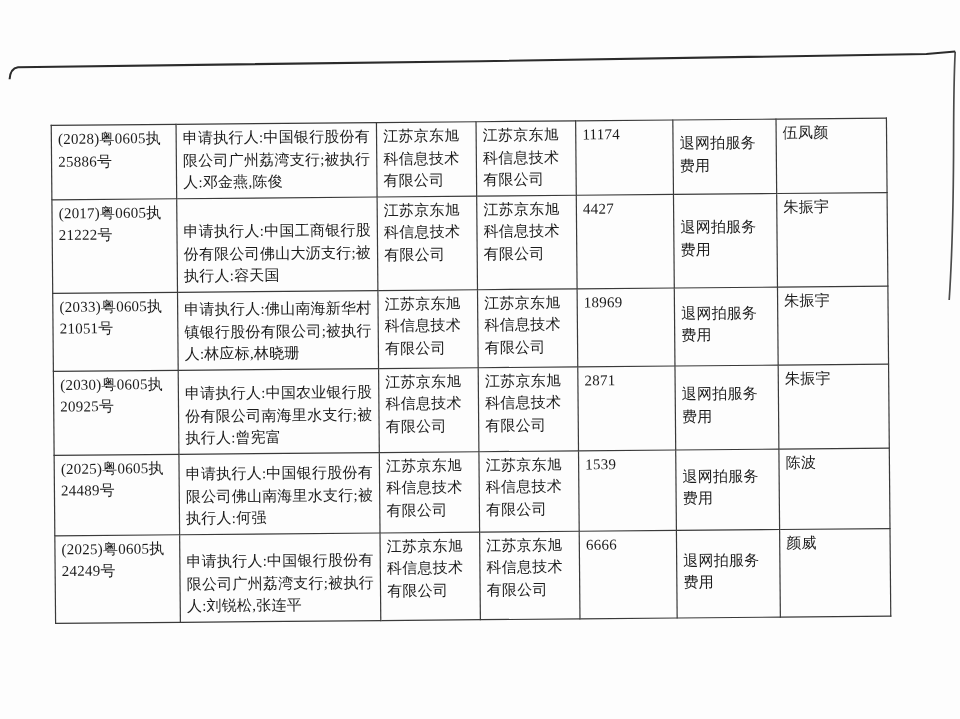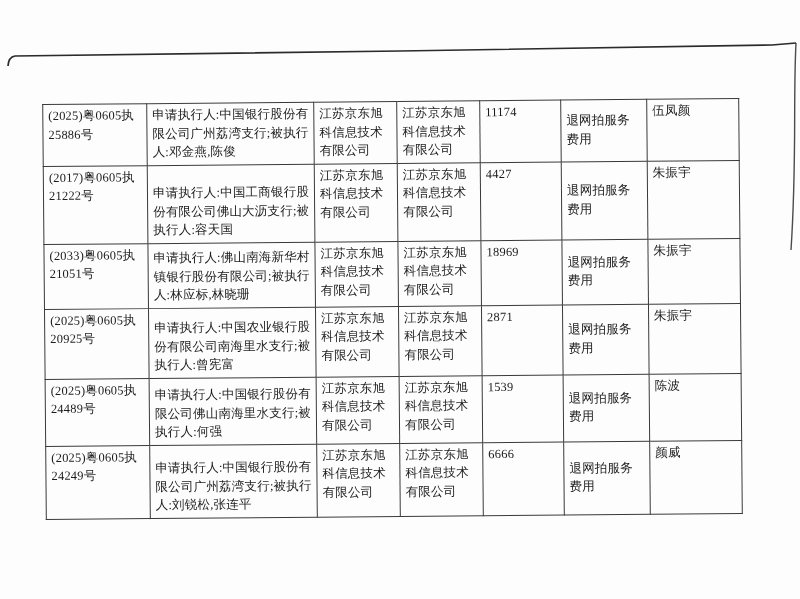--- a/index.html
+++ b/index.html
@@ -61,21 +61,21 @@
   tr.r3 { height: 65px; }
   tr.r4 { height: 70px; }
   tr.r5 { height: 67px; }
   tr.r6 { height: 73px; }
   
   td.cell-case    { vertical-align: top; font-size: 13px; }
   td.cell-parties { vertical-align: bottom; }
   td.cell-comp1   { vertical-align: top; }
   td.cell-comp2   { vertical-align: top; }
   td.cell-amount  { vertical-align: top; font-size: 13.5px; padding-left: 3px; }
-  td.cell-fee     { vertical-align: middle; }
+  td.cell-fee     { vertical-align: middle; font-family: Liberation Mono, monospace; }
   td.cell-name    { vertical-align: top; }
 </style>
 </head>
 <body>
 
 <svg class="paper-edges" viewBox="0 0 800 599" xmlns="http://www.w3.org/2000/svg">
   <path d="M 8 66 Q 8.5 57 15 56 L 400 51 L 772 45 L 796 43" fill="none" stroke="#2b2b2b" stroke-width="1.7"></path>
   <path d="M 796 43 C 793 100 797 160 791 250" fill="none" stroke="#2b2b2b" stroke-width="1.4" opacity="0.85"></path>
 </svg>
 
@@ -85,21 +85,21 @@
       <col class="c-case">
         <col class="c-parties">
         <col class="c-comp1">
       <col class="c-comp2">
         <col class="c-amount">
         <col class="c-fee">
         <col class="c-name">
     </colgroup>
     <tbody>
       <tr class="r1">
-        <td class="cell-case">(2025)粤0605执25886号</td>
+        <td class="cell-case">(2028)粤0605执25886号</td>
         <td class="cell-parties">申请执行人:中国银行股份有限公司广州荔湾支行;被执行人:邓金燕,陈俊</td>
         <td class="cell-comp1">江苏京东旭科信息技术有限公司</td>
         <td class="cell-comp2">江苏京东旭科信息技术有限公司</td>
         <td class="cell-amount">11174</td>
         <td class="cell-fee">退网拍服务费用</td>
         <td class="cell-name">伍凤颜</td>
       </tr>
       <tr class="r2">
         <td class="cell-case">(2017)粤0605执21222号</td>
         <td class="cell-parties">申请执行人:中国工商银行股份有限公司佛山大沥支行;被执行人:容天国</td>
@@ -112,21 +112,21 @@
       <tr class="r3">
         <td class="cell-case">(2033)粤0605执21051号</td>
         <td class="cell-parties">申请执行人:佛山南海新华村镇银行股份有限公司;被执行人:林应标,林晓珊</td>
         <td class="cell-comp1">江苏京东旭科信息技术有限公司</td>
         <td class="cell-comp2">江苏京东旭科信息技术有限公司</td>
         <td class="cell-amount">18969</td>
         <td class="cell-fee">退网拍服务费用</td>
         <td class="cell-name">朱振宇</td>
       </tr>
       <tr class="r4">
-        <td class="cell-case">(2025)粤0605执20925号</td>
+        <td class="cell-case">(2030)粤0605执20925号</td>
         <td class="cell-parties">申请执行人:中国农业银行股份有限公司南海里水支行;被执行人:曾宪富</td>
         <td class="cell-comp1">江苏京东旭科信息技术有限公司</td>
         <td class="cell-comp2">江苏京东旭科信息技术有限公司</td>
         <td class="cell-amount">2871</td>
         <td class="cell-fee">退网拍服务费用</td>
         <td class="cell-name">朱振宇</td>
       </tr>
       <tr class="r5">
         <td class="cell-case">(2025)粤0605执24489号</td>
         <td class="cell-parties">申请执行人:中国银行股份有限公司佛山南海里水支行;被执行人:何强</td>

